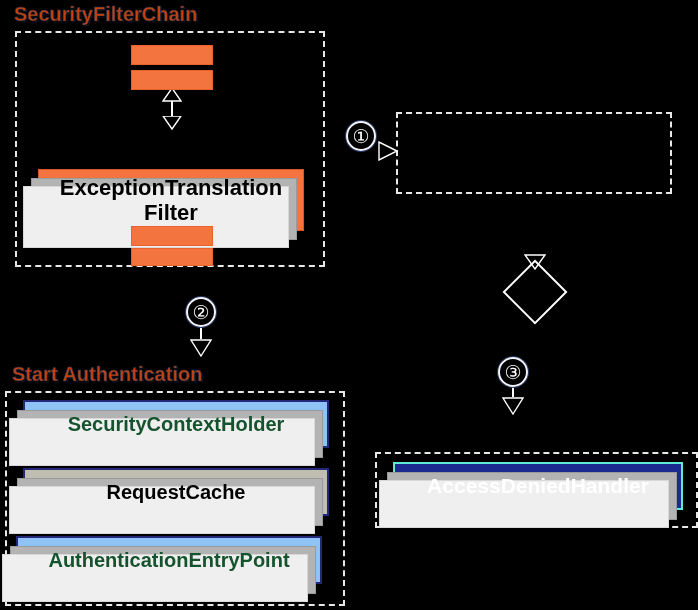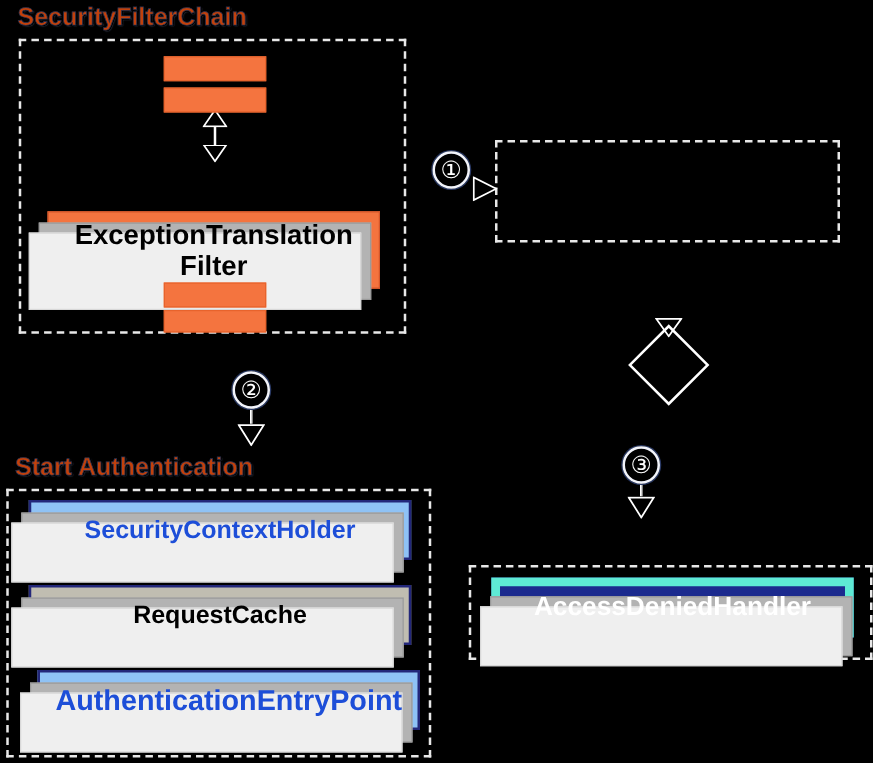--- a/index.html
+++ b/index.html
@@ -82,33 +82,33 @@
     position: absolute;
     background: #f4743f;
     border: 1px solid #e8632c;
     box-sizing: border-box;
     z-index: 3;
   }
   
   .node-blue {
     background: #8fc2f5;
     border: 2px solid #23277a;
-    color: #1d4ed8;
+    color: #14532d;
   }
   
   .node-grey {
     background: #c0bdb1;
     border: 2px solid #23277a;
     color: #000000;
     text-align: center;
   }
   
   .node-darkblue {
     background: #1b2a8e;
-    border: 7px solid #5eead4;
+    border: 2px solid #5eead4;
     color: #ffffff;
   }
 
   
   .step-marker {
     position: absolute;
     width: 30px;
     height: 30px;
     border-radius: 50%;
     border: 2px solid #f2f4fb;
@@ -212,21 +212,21 @@
     <div class="stack-b" style="left:-16px; top:16px; width:306px; height:48px;"></div>
     <span class="node-label">SecurityContextHolder</span>
   </div>
 
   <div class="node node-grey" style="left:23px; top:468px; width:306px; height:48px; font-size:20px;">
     <div class="stack-a" style="left:-8px; top:8px; width:306px; height:48px;"></div>
     <div class="stack-b" style="left:-16px; top:16px; width:306px; height:48px;"></div>
     <span class="node-label">RequestCache</span>
   </div>
 
-  <div class="node node-blue" style="left:30px; top:536px; width:306px; height:48px; font-size:23px;">
+  <div class="node node-blue" style="left:16px; top:536px; width:306px; height:48px; font-size:20px;">
     <div class="stack-a" style="left:-8px; top:8px; width:306px; height:48px;"></div>
     <div class="stack-b" style="left:-16px; top:16px; width:306px; height:48px;"></div>
     <span class="node-label">AuthenticationEntryPoint</span>
   </div>
 
   <div class="step-marker" style="left:498px; top:357px;">③</div>
   <div class="vline" style="left:512px; top:387px; height:10px;"></div>
   <svg class="tri-outline" style="left:502px; top:397px;" width="22" height="18" viewBox="0 0 22 18">
     <polygon points="11,17 21,1 1,1" fill="#000000" stroke="#ffffff" stroke-width="1.4"></polygon>
   </svg>

